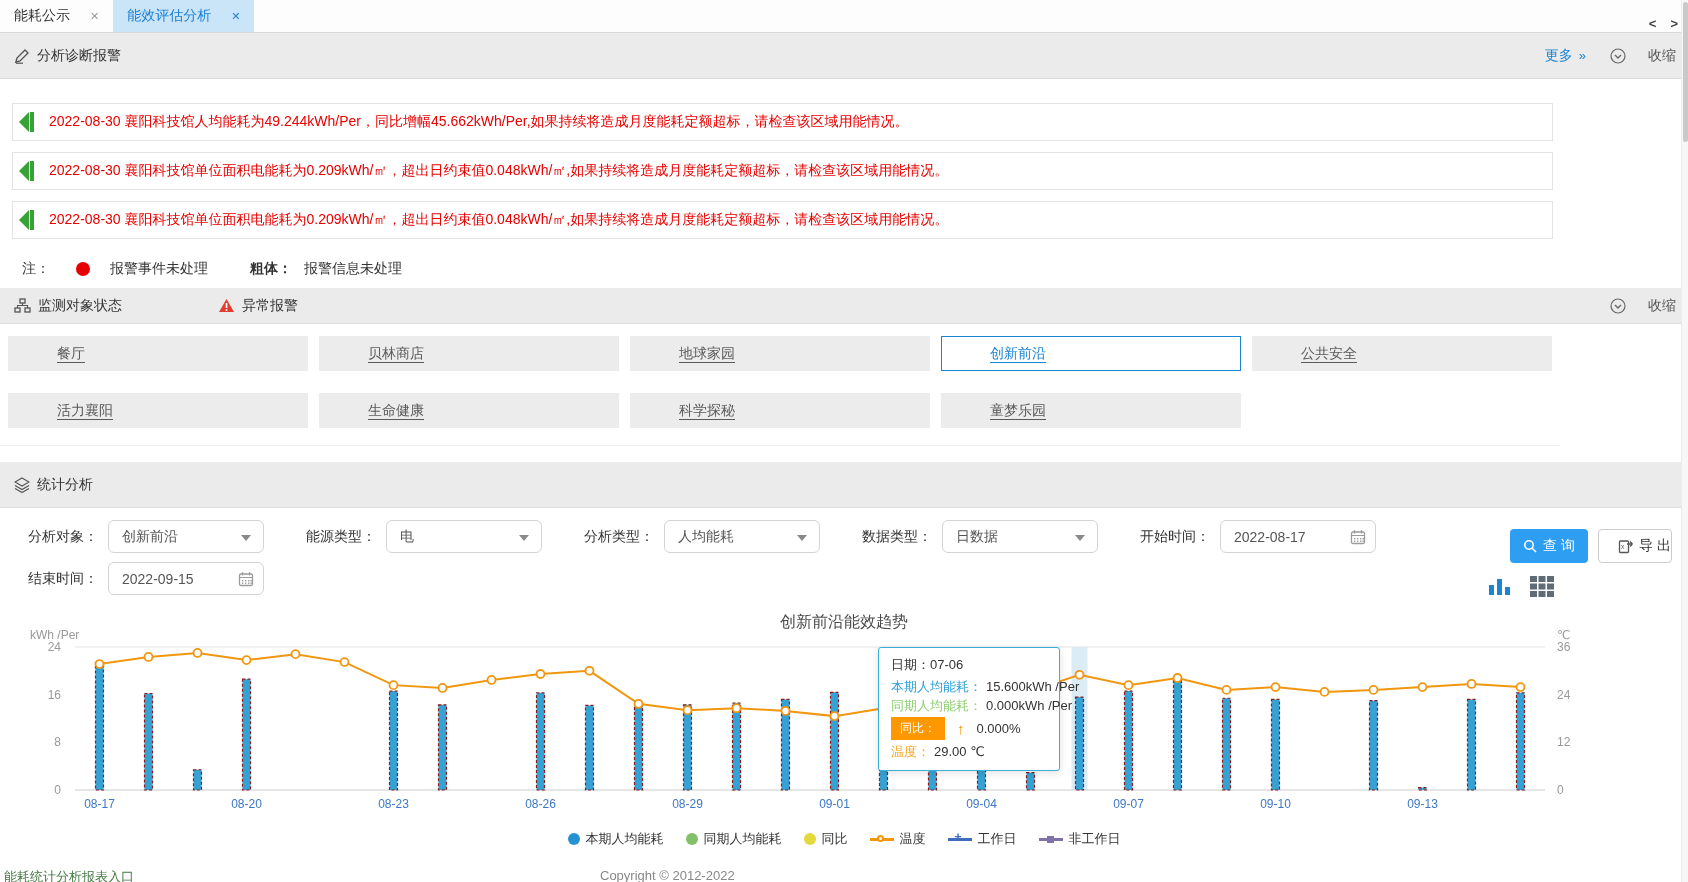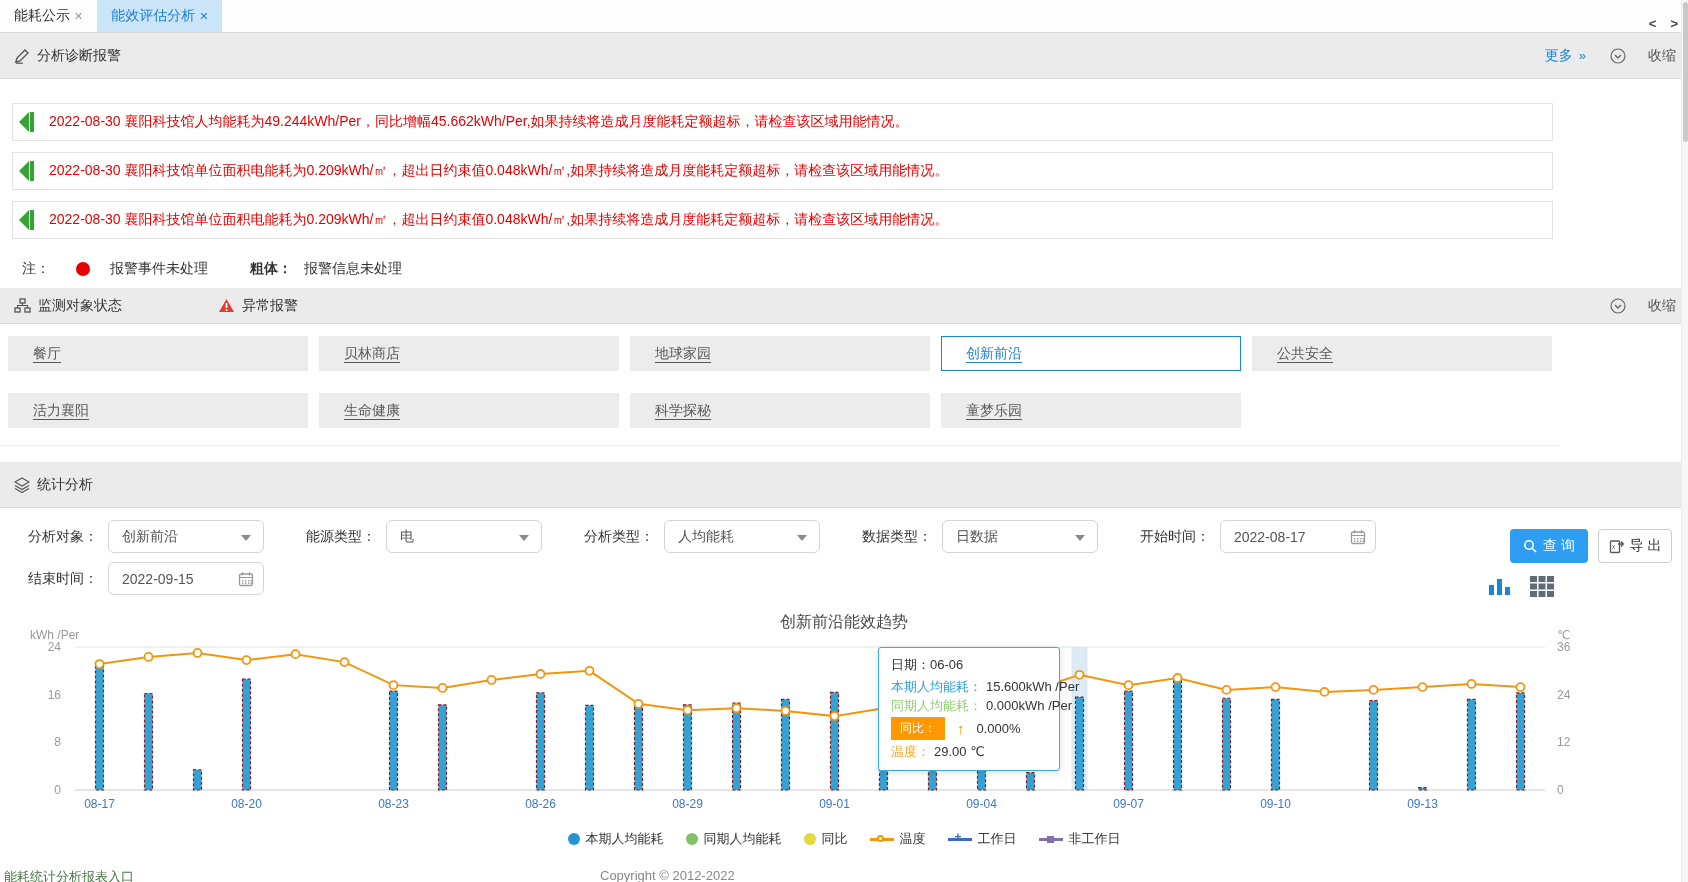--- a/index.html
+++ b/index.html
@@ -3,21 +3,21 @@
 <meta charset="utf-8">
 <style>
 * { margin:0; padding:0; box-sizing:border-box; }
 html,body { width:1688px; height:882px; overflow:hidden; background:#fff;
   font-family:"Liberation Sans","DejaVu Sans",sans-serif; color:#333; }
 .page { position:relative; width:1688px; height:882px; }
 
 
 .tabbar { position:relative; height:33px; background:#fdfdfd; border-bottom:1px solid #d9d9d9;
   display:flex; align-items:stretch; }
-.tab { display:flex; align-items:center; gap:4px; padding:0 14px; font-size:14px; color:#333; cursor:pointer; }
+.tab { display:flex; align-items:center; gap:20px; padding:0 14px; font-size:14px; color:#333; cursor:pointer; }
 .tab .tab-x { font-size:11px; color:#999; }
 .tab.active { background:#cbe5f8; color:#1a7fd4; }
 .tab.active .tab-x { color:#1a7fd4; }
 .tab-arrows { position:absolute; right:10px; bottom:1px; display:flex; gap:14px;
   font-size:13px; color:#444; font-weight:bold; }
 .tab-arrows span { cursor:pointer; }
 
 
 .hdr { height:46px; background:#ebebeb; border-bottom:1px solid #dcdcdc;
   display:flex; align-items:center; padding:0 14px; font-size:14px; position:relative; }
@@ -39,42 +39,42 @@
 
 
 .note { height:38px; display:flex; align-items:center; padding-left:22px; font-size:14px; gap:10px; background:#fff; }
 .note .dot { width:14px; height:14px; border-radius:50%; background:#e60000; margin:0 10px 0 16px; }
 .note .bold { font-weight:bold; margin-left:32px; }
 .note .bold-text { margin-left:2px; }
 
 
 .btn-grid { background:#fff; padding:12px 0 17px 8px; width:1560px;
   display:grid; grid-template-columns:repeat(5,300px); column-gap:11px; row-gap:22px; border-bottom:1px solid #eee; }
-.mon-btn { height:35px; background:#ececec; display:flex; align-items:center; padding-left:24px;
+.mon-btn { height:35px; background:#ececec; display:flex; align-items:center; padding-left:48px;
   font-size:14px; color:#5a5a5a; cursor:pointer; border:1px solid #ececec; }
 .mon-btn span { text-decoration:underline; text-underline-offset:4px; }
 .mon-btn.sel { background:#fff; border:1px solid #1c84d1; color:#1c84d1; }
 .sec-gap { height:16px; background:#fff; }
 
 
 .filters { position:relative; height:100px; background:#fff; }
 .f-row { position:absolute; left:28px; display:flex; align-items:center; }
 .f-row1 { top:12px; } .f-row2 { top:54px; }
 .f-group { display:flex; align-items:center; margin-right:42px; }
 .f-label { font-size:14px; color:#333; margin-right:10px; white-space:nowrap; }
 .f-control { position:relative; width:156px; height:33px; border:1px solid #d4d4d4; border-radius:6px;
   background:#fff; display:flex; align-items:center; padding:0 26px 0 13px; font-size:14px; color:#555; cursor:pointer; }
 .f-caret { position:absolute; right:12px; top:14px; width:0; height:0;
   border-left:5px solid transparent; border-right:5px solid transparent; border-top:6px solid #8a8a8a; }
 .f-cal { position:absolute; right:9px; top:8px; }
 .actions { position:absolute; top:21px; right:16px; display:flex; gap:10px; }
 .btn-query { width:78px; height:34px; background:#2e9ef3; color:#fff; border:none; border-radius:4px;
   font-size:14px; display:flex; align-items:center; justify-content:center; gap:6px; cursor:pointer; }
 .btn-export { width:74px; height:34px; background:#fff; color:#333; border:1px solid #ccc; border-radius:4px;
-  font-size:14px; display:flex; align-items:center; justify-content:center; gap:5px; cursor:pointer; }
+  font-size:14px; display:flex; align-items:center; justify-content:flex-end; gap:5px; cursor:pointer; }
 .chart-icons { position:absolute; top:66px; right:133px; display:flex; gap:16px; }
 .chart-icons svg { cursor:pointer; }
 
 
 .chart-area { position:relative; height:238px; background:#fff;text-decoration:underline; }
 .chart-title { position:absolute; top:4px; width:100%; text-align:center; font-size:16px; color:#4a4a4a; }
 #chart-svg { position:absolute; left:0; top:20px; }
 .tooltip { position:absolute; left:878px; top:39px; width:182px; background:#fff;
   border:1px solid #38aed8; border-radius:3px; box-shadow:0 2px 8px rgba(0,0,0,.12);
   padding:8px 12px 9px 12px; font-size:13px; z-index:5; }
@@ -417,21 +417,21 @@
         <text x="393.5" y="180" font-size="12" fill="#3d77c8" text-anchor="middle">08-23</text>
         <text x="540.5" y="180" font-size="12" fill="#3d77c8" text-anchor="middle">08-26</text>
         <text x="687.5" y="180" font-size="12" fill="#3d77c8" text-anchor="middle">08-29</text>
         <text x="834.5" y="180" font-size="12" fill="#3d77c8" text-anchor="middle">09-01</text>
         <text x="981.5" y="180" font-size="12" fill="#3d77c8" text-anchor="middle">09-04</text>
         <text x="1128.5" y="180" font-size="12" fill="#3d77c8" text-anchor="middle">09-07</text>
         <text x="1275.5" y="180" font-size="12" fill="#3d77c8" text-anchor="middle">09-10</text>
         <text x="1422.5" y="180" font-size="12" fill="#3d77c8" text-anchor="middle">09-13</text>
       </svg>
     <div class="tooltip" id="tooltip">
-      <div class="tt-title">日期：06-06</div>
+      <div class="tt-title">日期：07-06</div>
       <div id="tt-rows">
           <div class="tt-row">
             <span style="color: rgb(45, 159, 216);">本期人均能耗：</span>
             <span class="v">15.600kWh /Per</span>
           </div>
           <div class="tt-row">
             <span style="color: rgb(143, 206, 113);">同期人均能耗：</span>
             <span class="v">0.000kWh /Per</span>
           </div>
           <div class="tt-row">

